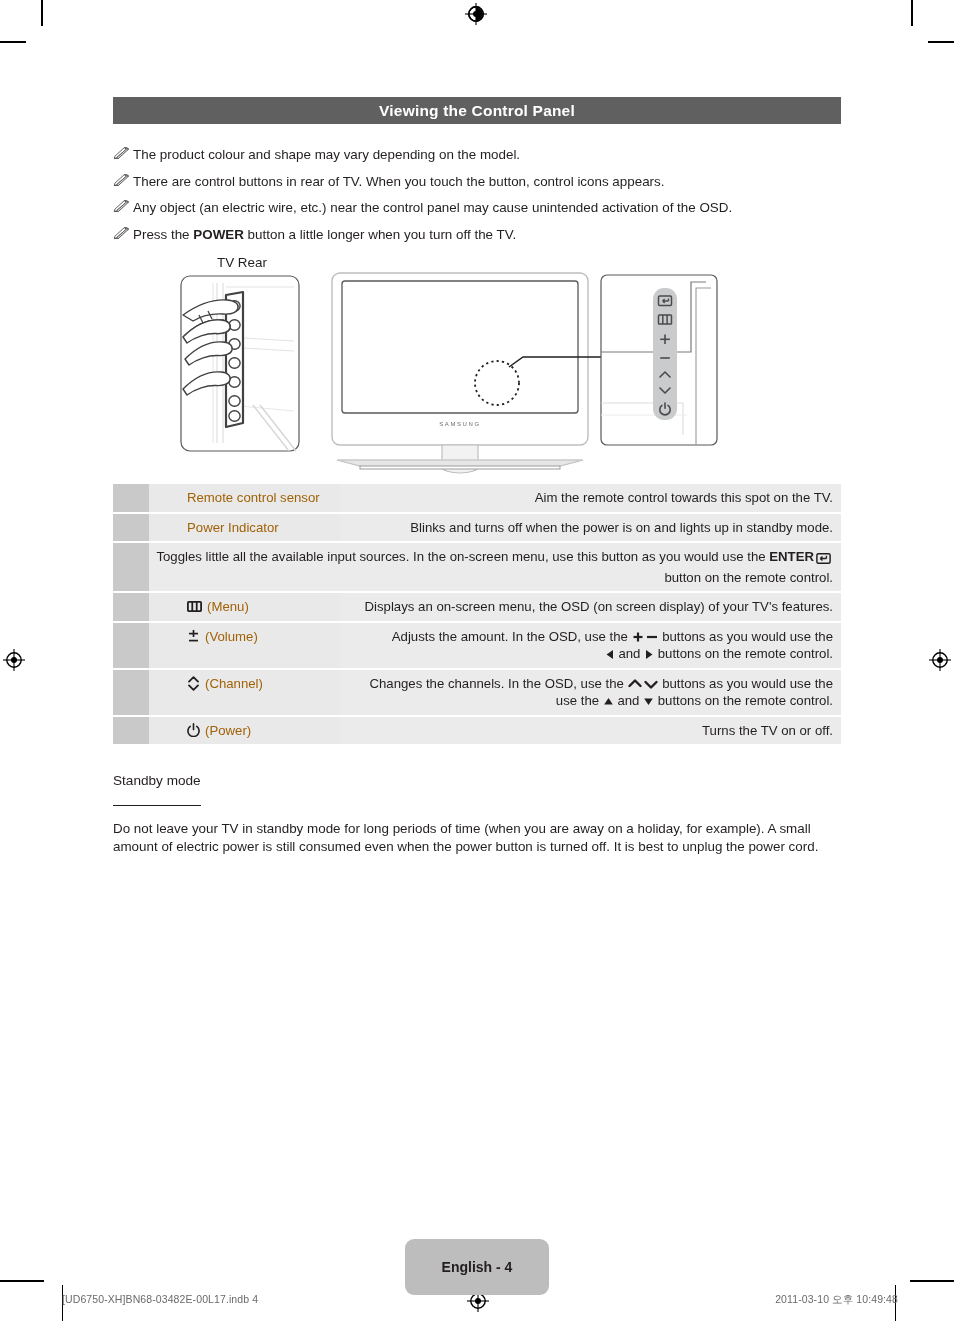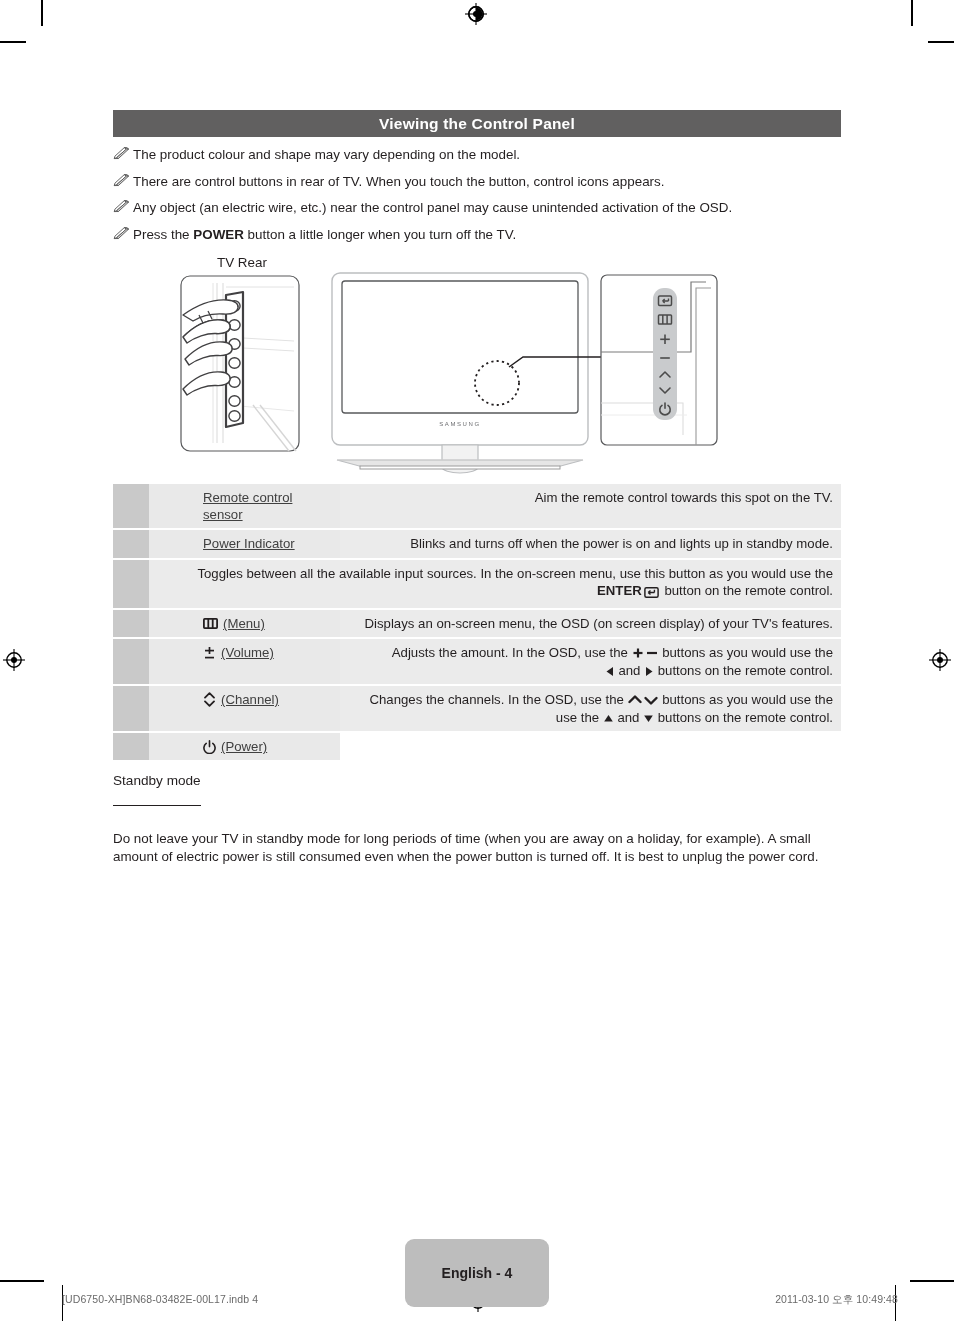--- a/index.html
+++ b/index.html
@@ -19,21 +19,21 @@
   .reg svg { display:block; }
 
   
   .page {
     position:absolute;
     left:113px; top:0; width:728px; height:1321px;
   }
 
   
   .titlebar {
-    position:absolute; left:0; top:110px; width:728px; height:27px;
+    position:absolute; left:0; top:97px; width:728px; height:27px;
     background:#616060;
     color:#ffffff;
     font-size:15.5px; font-weight:bold;
     display:flex; align-items:center; justify-content:center;
     letter-spacing:.2px;
   }
 
   
   .notes { position:absolute; left:0; top:146px; width:728px; }
   .note {
@@ -51,46 +51,46 @@
   .illus-label {
     position:absolute; left:104px; top:0; font-size:13.4px; color:#231f20;
   }
   .illus svg { position:absolute; left:0; top:0; }
 
   
   .tbl { position:absolute; left:0; top:484px; width:728px; }
   .trow { display:flex; align-items:stretch; margin-bottom:2px; }
   .c-swatch { flex:0 0 36px; background:#c9c9c9; }
   .c-label  { flex:0 0 191px; background:#e9e9e9;
-              font-size:13.2px; line-height:17px; color:#404040;
-              padding:5px 6px 5px 16px; display:flex; align-items:flex-start;text-decoration:underline; }
+              font-size:13.2px; line-height:17px; color:#a16207;
+              padding:5px 6px 5px 0; display:flex; align-items:flex-start; }
   .c-label .lbl-inner { display:flex; align-items:center; gap:5px; padding-left:4px; }
   .c-label.indent .lbl-inner { padding-left:38px; }
   .c-label.plain .lbl-inner { padding-left:38px; }
   .c-desc   { flex:1; background:#ebebeb;
               font-size:13.2px; line-height:17.5px; color:#231f20;
               padding:5px 8px 5px 7px;text-align:right; }
 
   
   .gi { display:inline-block; vertical-align:-2px; }
   .gi svg { display:block; }
   .enterbox { display:inline-block; vertical-align:-3px; margin:0 2px; }
 
   
   .standby { position:absolute; left:0; top:768px; width:728px; }
   .standby h3 {
     margin:5px 0 6px 0; font-size:13.6px; font-weight:normal;
     display:inline-block; border-bottom:1.6px solid #231f20;
     padding-bottom:17px;
   }
-  .standby p { margin:18px 0 0 0; font-size:13.4px; line-height:18px; }
+  .standby p { margin:8px 0 0 0; font-size:13.4px; line-height:18px; }
 
   
   .pagebadge {
-    position:absolute; left:405px; top:1239px; width:144px; height:68px;
+    position:absolute; left:405px; top:1239px; width:144px; height:56px;
     background:#bdbdbd; border-radius:9px;
     display:flex; align-items:center; justify-content:center;
     font-size:14px; font-weight:bold; color:#231f20;
   }
   .foot-left  { position:absolute; left:62px; top:1293px;
                 font-size:10.5px; color:#6a6a6a; letter-spacing:.1px; }
   .foot-right { position:absolute; right:56px; top:1293px;
                 font-size:10.5px; color:#6a6a6a; letter-spacing:.1px; }
   .vrule { position:absolute; background:#000; }
 </style>
@@ -312,21 +312,21 @@
       <div class="c-label plain">
         <span class="lbl-inner">
             <span>Power Indicator</span>
           </span>
       </div>
       <div class="c-desc">Blinks and turns off when the power is on and lights up in standby mode.</div>
     </div>
 
     <div class="trow">
       <div class="c-swatch"></div>
-      <div class="c-desc"><span>Toggles between all the available input sources. In the on-screen menu, use this button as you would use the </span><b>ENTER</b><span class="enterbox"><svg width="15" height="11" viewBox="0 0 16 12">
+      <div class="c-desc"><span>Toggles little all the available input sources. In the on-screen menu, use this button as you would use the </span><b>ENTER</b><span class="enterbox"><svg width="15" height="11" viewBox="0 0 16 12">
               <rect x="0.8" y="0.8" width="14.4" height="10.4" rx="1.6" ry="1.6" fill="none" stroke="#231f20" stroke-width="1.6"></rect>
               <path d="M4.3 6 L11.2 6 M11.2 6 L11.2 2.9 M4.3 6 L6.9 3.8 M4.3 6 L6.9 8.2" fill="none" stroke="#231f20" stroke-width="1.5"></path>
             </svg></span><span> button on the remote control.</span></div>
     </div>
 
     <div class="trow">
       <div class="c-swatch"></div>
       <div class="c-label indent">
         <span class="lbl-inner">
           <span class="gi">
@@ -396,20 +396,21 @@
         <span class="lbl-inner">
           <span class="gi">
             <svg width="13" height="14" viewBox="0 0 13 14">
               <path d="M3.2 3.4 A5.6 5.6 0 1 0 9.8 3.4" fill="none" stroke="#231f20" stroke-width="1.6" stroke-linecap="round"></path>
               <line x1="6.5" y1="0.9" x2="6.5" y2="6.6" stroke="#231f20" stroke-width="1.6" stroke-linecap="round"></line>
             </svg>
           </span>
           <span>(Power)</span>
         </span>
       </div>
+      <div class="c-desc">Turns the TV on or off.</div>
     </div>
 
   </div>
 
   <div class="standby">
     <h3>Standby mode</h3>
     <p>Do not leave your TV in standby mode for long periods of time (when you are away on a holiday, for example). A small amount of electric power is still consumed even when the power button is turned off. It is best to unplug the power cord.</p>
   </div>
 
 </div>

